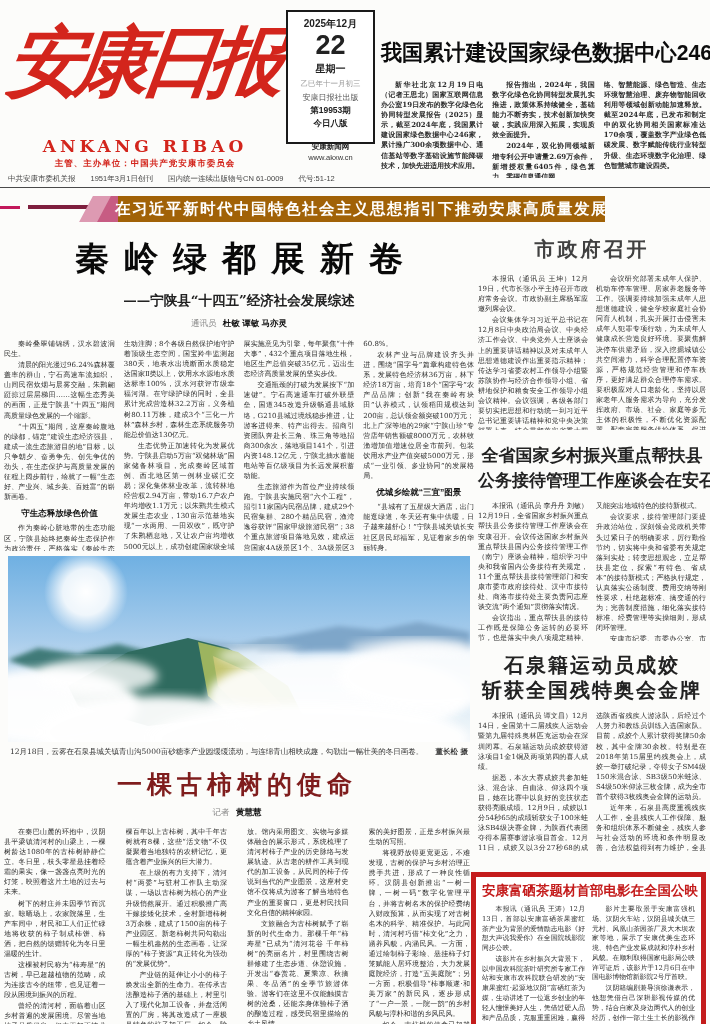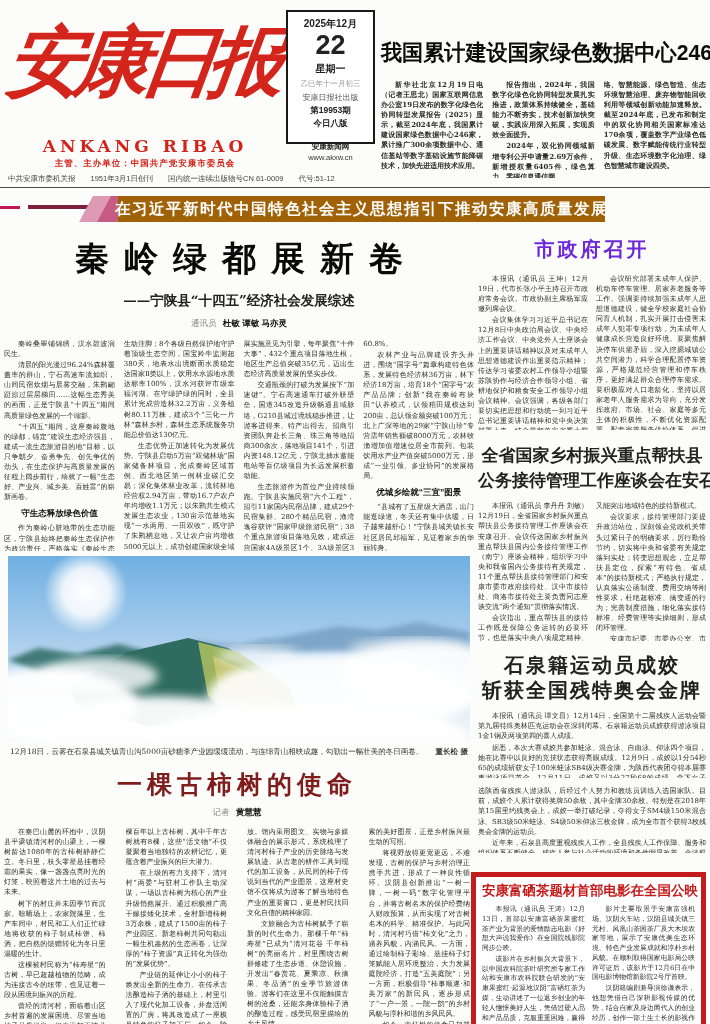--- a/index.html
+++ b/index.html
@@ -66,31 +66,31 @@
   .caption-row .credit{font-weight:bold;white-space:nowrap;margin-left:10px;}
   
   .treestory{position:absolute;left:4px;top:768px;width:466px;}
   .tree-headline{text-align:center;font-size:25px;font-weight:900;letter-spacing:5px;
         font-family:"DejaVu Serif",serif;color:#7f1d1d;}
   .tree-byline{text-align:center;font-size:8.5px;margin-top:6px;}
   .tree-cols{display:flex;gap:20px;margin-top:8px;height:198px;overflow:hidden;}
   .tree-cols .col{flex:1;}
   
   .rightcol{position:absolute;left:478px;top:228px;width:228px;}
-  .r-title1{text-align:center;font-weight:900;color:#6d28d9;}
+  .r-title1{text-align:center;font-weight:900;color:#404040;}
   .gov-t1{font-size:20px;margin-top:8px;letter-spacing:3px;}
   .gov-t2{font-size:21px;margin-top:4px;white-space:nowrap;}
   .gov-cols{display:flex;gap:8px;margin-top:11px;height:156px;overflow:hidden;}
   .gov-cols .col{flex:1;}
   .rec-t{font-size:17px;font-weight:900;text-align:center;line-height:1.45;margin-top:14px;white-space:nowrap;}
   .rec-cols{display:flex;gap:8px;margin-top:8px;height:140px;overflow:hidden;}
   .rec-cols .col{flex:1;}
   .ath-t{font-size:20px;font-weight:900;text-align:center;line-height:1.25;margin-top:12px;
         font-family:"DejaVu Serif",serif;letter-spacing:2px;}
-  .ath-cols{display:flex;gap:8px;margin-top:8px;height:142px;overflow:hidden;flex-direction:column;}
+  .ath-cols{display:flex;gap:8px;margin-top:8px;height:142px;overflow:hidden;}
   .ath-cols .col{flex:1;}
   
   .moviebox{position:absolute;left:471px;top:872px;width:235px;height:160px;
         border:5px solid #c41c1c;background:#fff;box-sizing:border-box;padding:5px 6px;}
   .movie-title{color:#c41c1c;font-weight:900;font-size:13.5px;text-align:center;white-space:nowrap;}
   .movie-cols{display:flex;gap:7px;margin-top:5px;height:118px;overflow:hidden;}
   .movie-cols .col{flex:1;font-size:6.8px;}
 </style>
 </head>
 <body>

